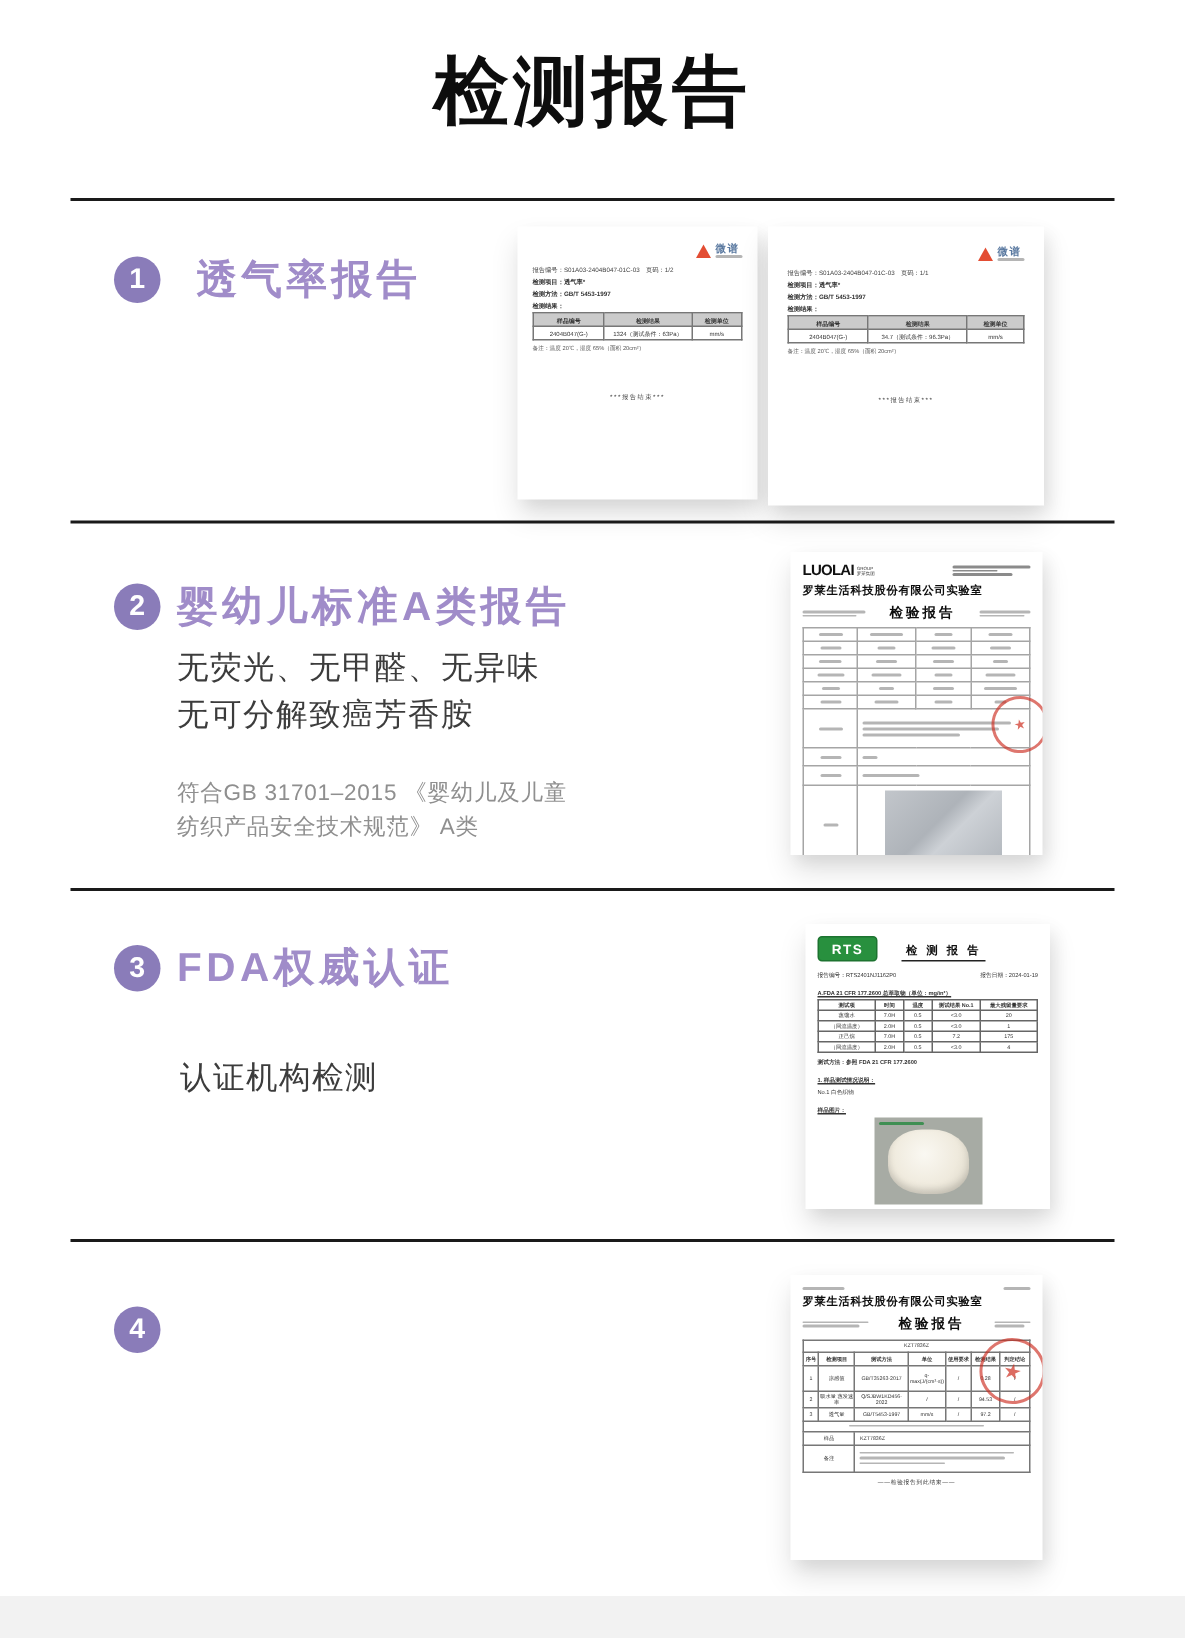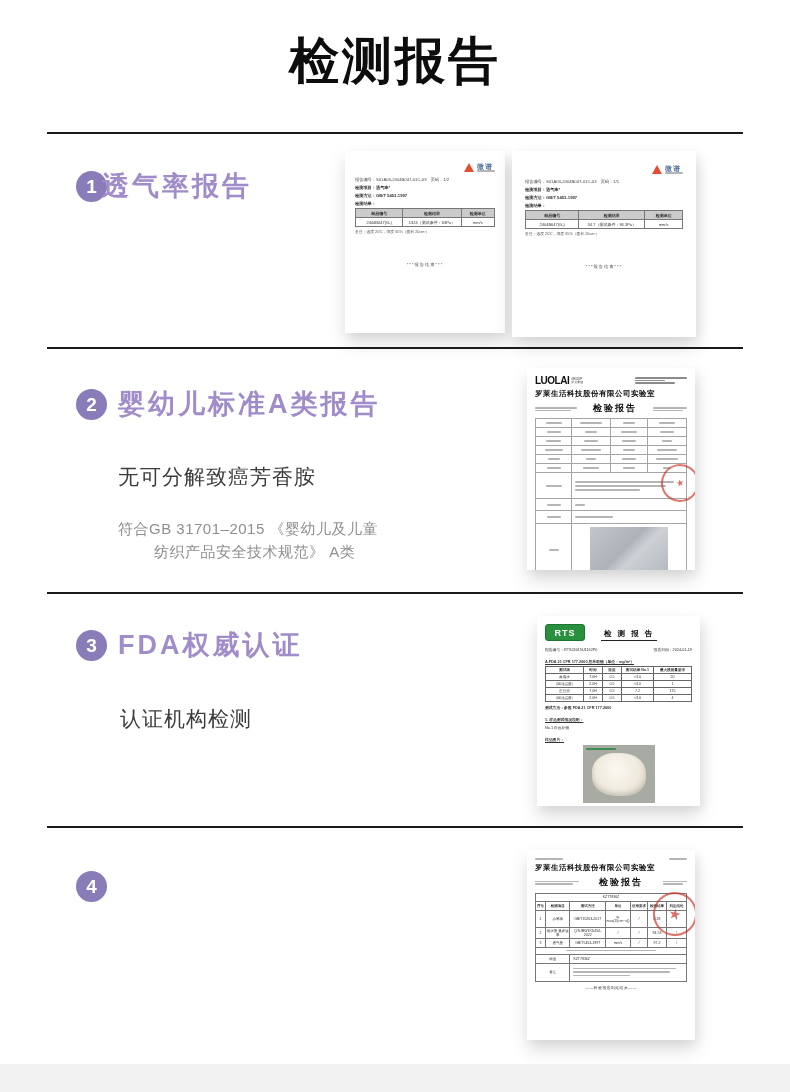--- a/index.html
+++ b/index.html
@@ -91,21 +91,21 @@
 <body>
 
 <div id="page">
 
   <div class="abs page-title">检测报告</div>
   <div class="abs divider" style="top:132px;"></div>
 
   <div class="abs badge" style="left:76px;top:171px;">
     <span>1</span>
   </div>
-  <div class="abs sec-title" style="left:102px;top:171px;">透气率报告</div>
+  <div class="abs sec-title" style="left:131px;top:171px;">透气率报告</div>
 
   <div class="abs cert" style="left:345px;top:151px;width:160px;height:182px;">
     <div class="w-doc">
       <div class="w-logo-row">
         <span class="w-tri"></span>
         <span>
           <span class="w-logo-txt">微谱</span>
           <span class="bar blk" style="width:18px;height:2px;"></span>
         </span>
       </div>
@@ -163,23 +163,24 @@
       <div class="w-end">***报告结束***</div>
     </div>
   </div>
 
   <div class="abs divider" style="top:347px;"></div>
 
   <div class="abs badge" style="left:76px;top:389px;">
     <span>2</span>
   </div>
   <div class="abs sec-title" style="left:118px;top:389px;">婴幼儿标准A类报告</div>
+  <div class="abs sec-body" style="left:118px;top:430px;">无荧光、无甲醛、无异味</div>
   <div class="abs sec-body" style="left:118px;top:461px;">无可分解致癌芳香胺</div>
   <div class="abs sec-note" style="left:118px;top:517px;">符合GB 31701–2015 《婴幼儿及儿童</div>
-  <div class="abs sec-note" style="left:118px;top:540px;margin-left:36px;">纺织产品安全技术规范》 A类</div>
+  <div class="abs sec-note" style="left:118px;top:540px;">纺织产品安全技术规范》 A类</div>
 
   <div class="abs cert" style="left:527px;top:368px;width:168px;height:202px;">
     <div class="l-pad">
       <div class="l-top">
         <div class="l-logo">
           <span class="l-logo-main">LUOLAI</span>
           <span>
             <span class="l-logo-sub" style="display:block;">GROUP</span>
             <span class="l-logo-sub" style="display:block;">罗莱集团</span>
           </span>

